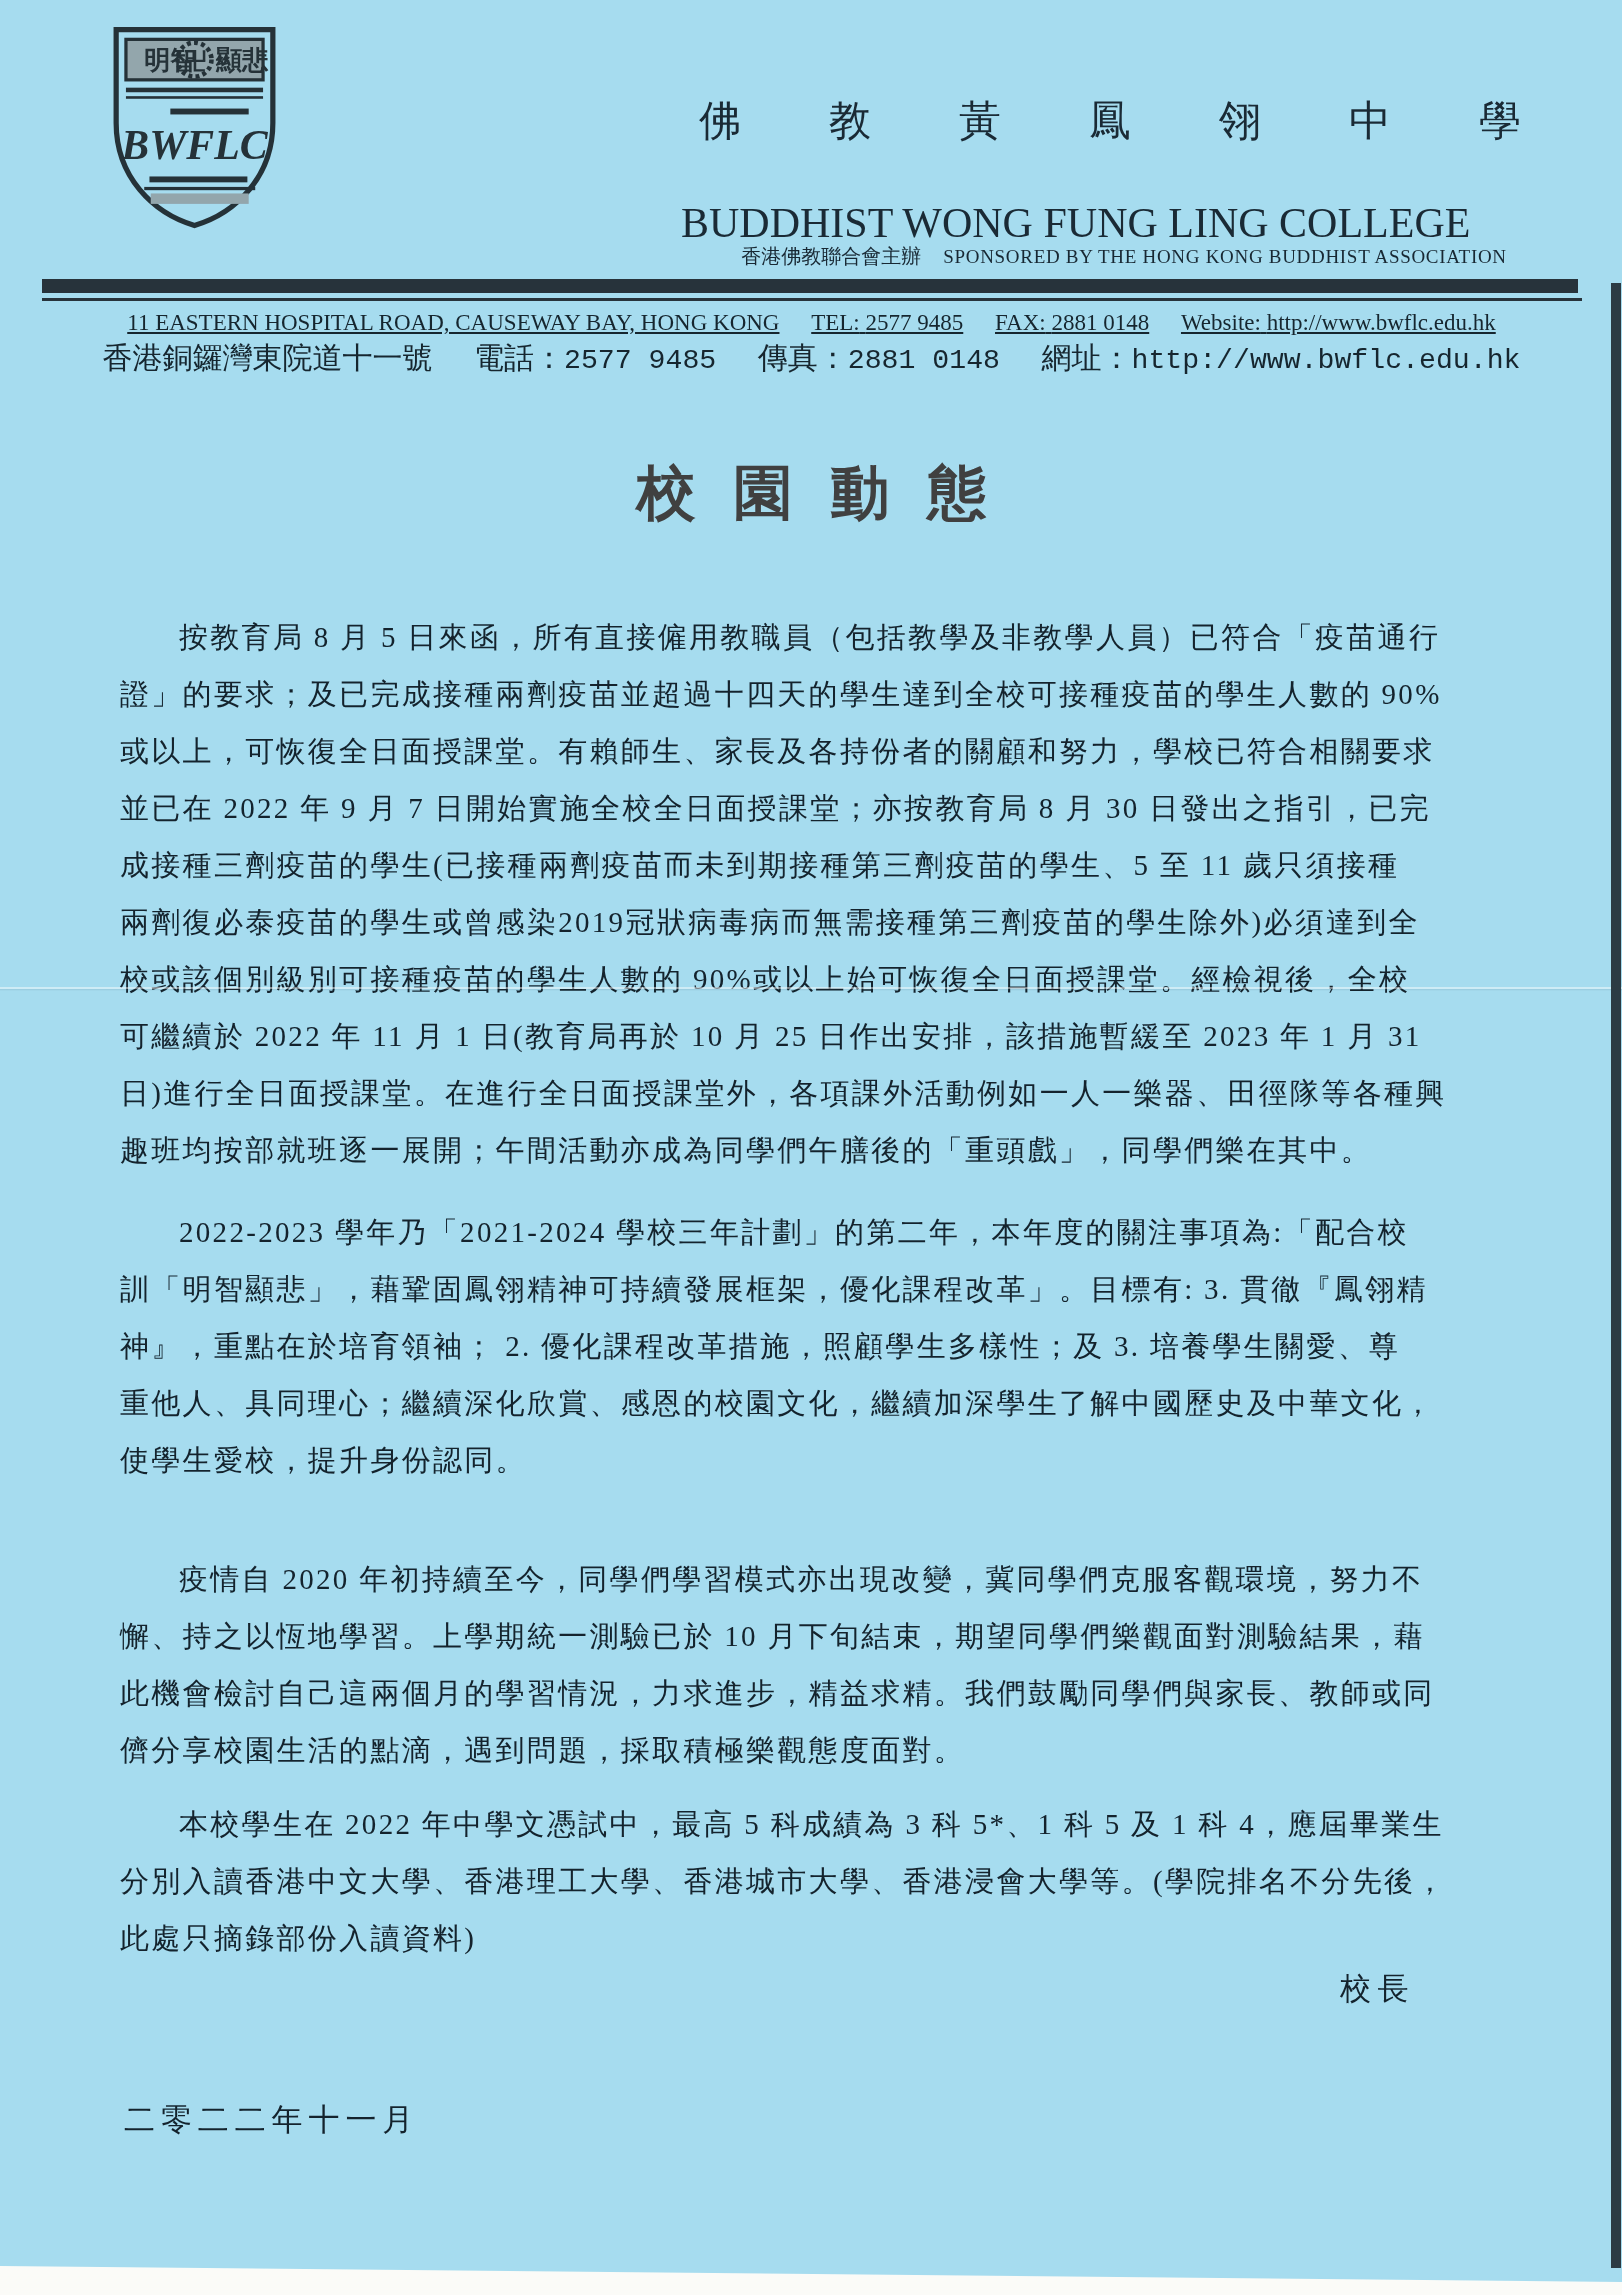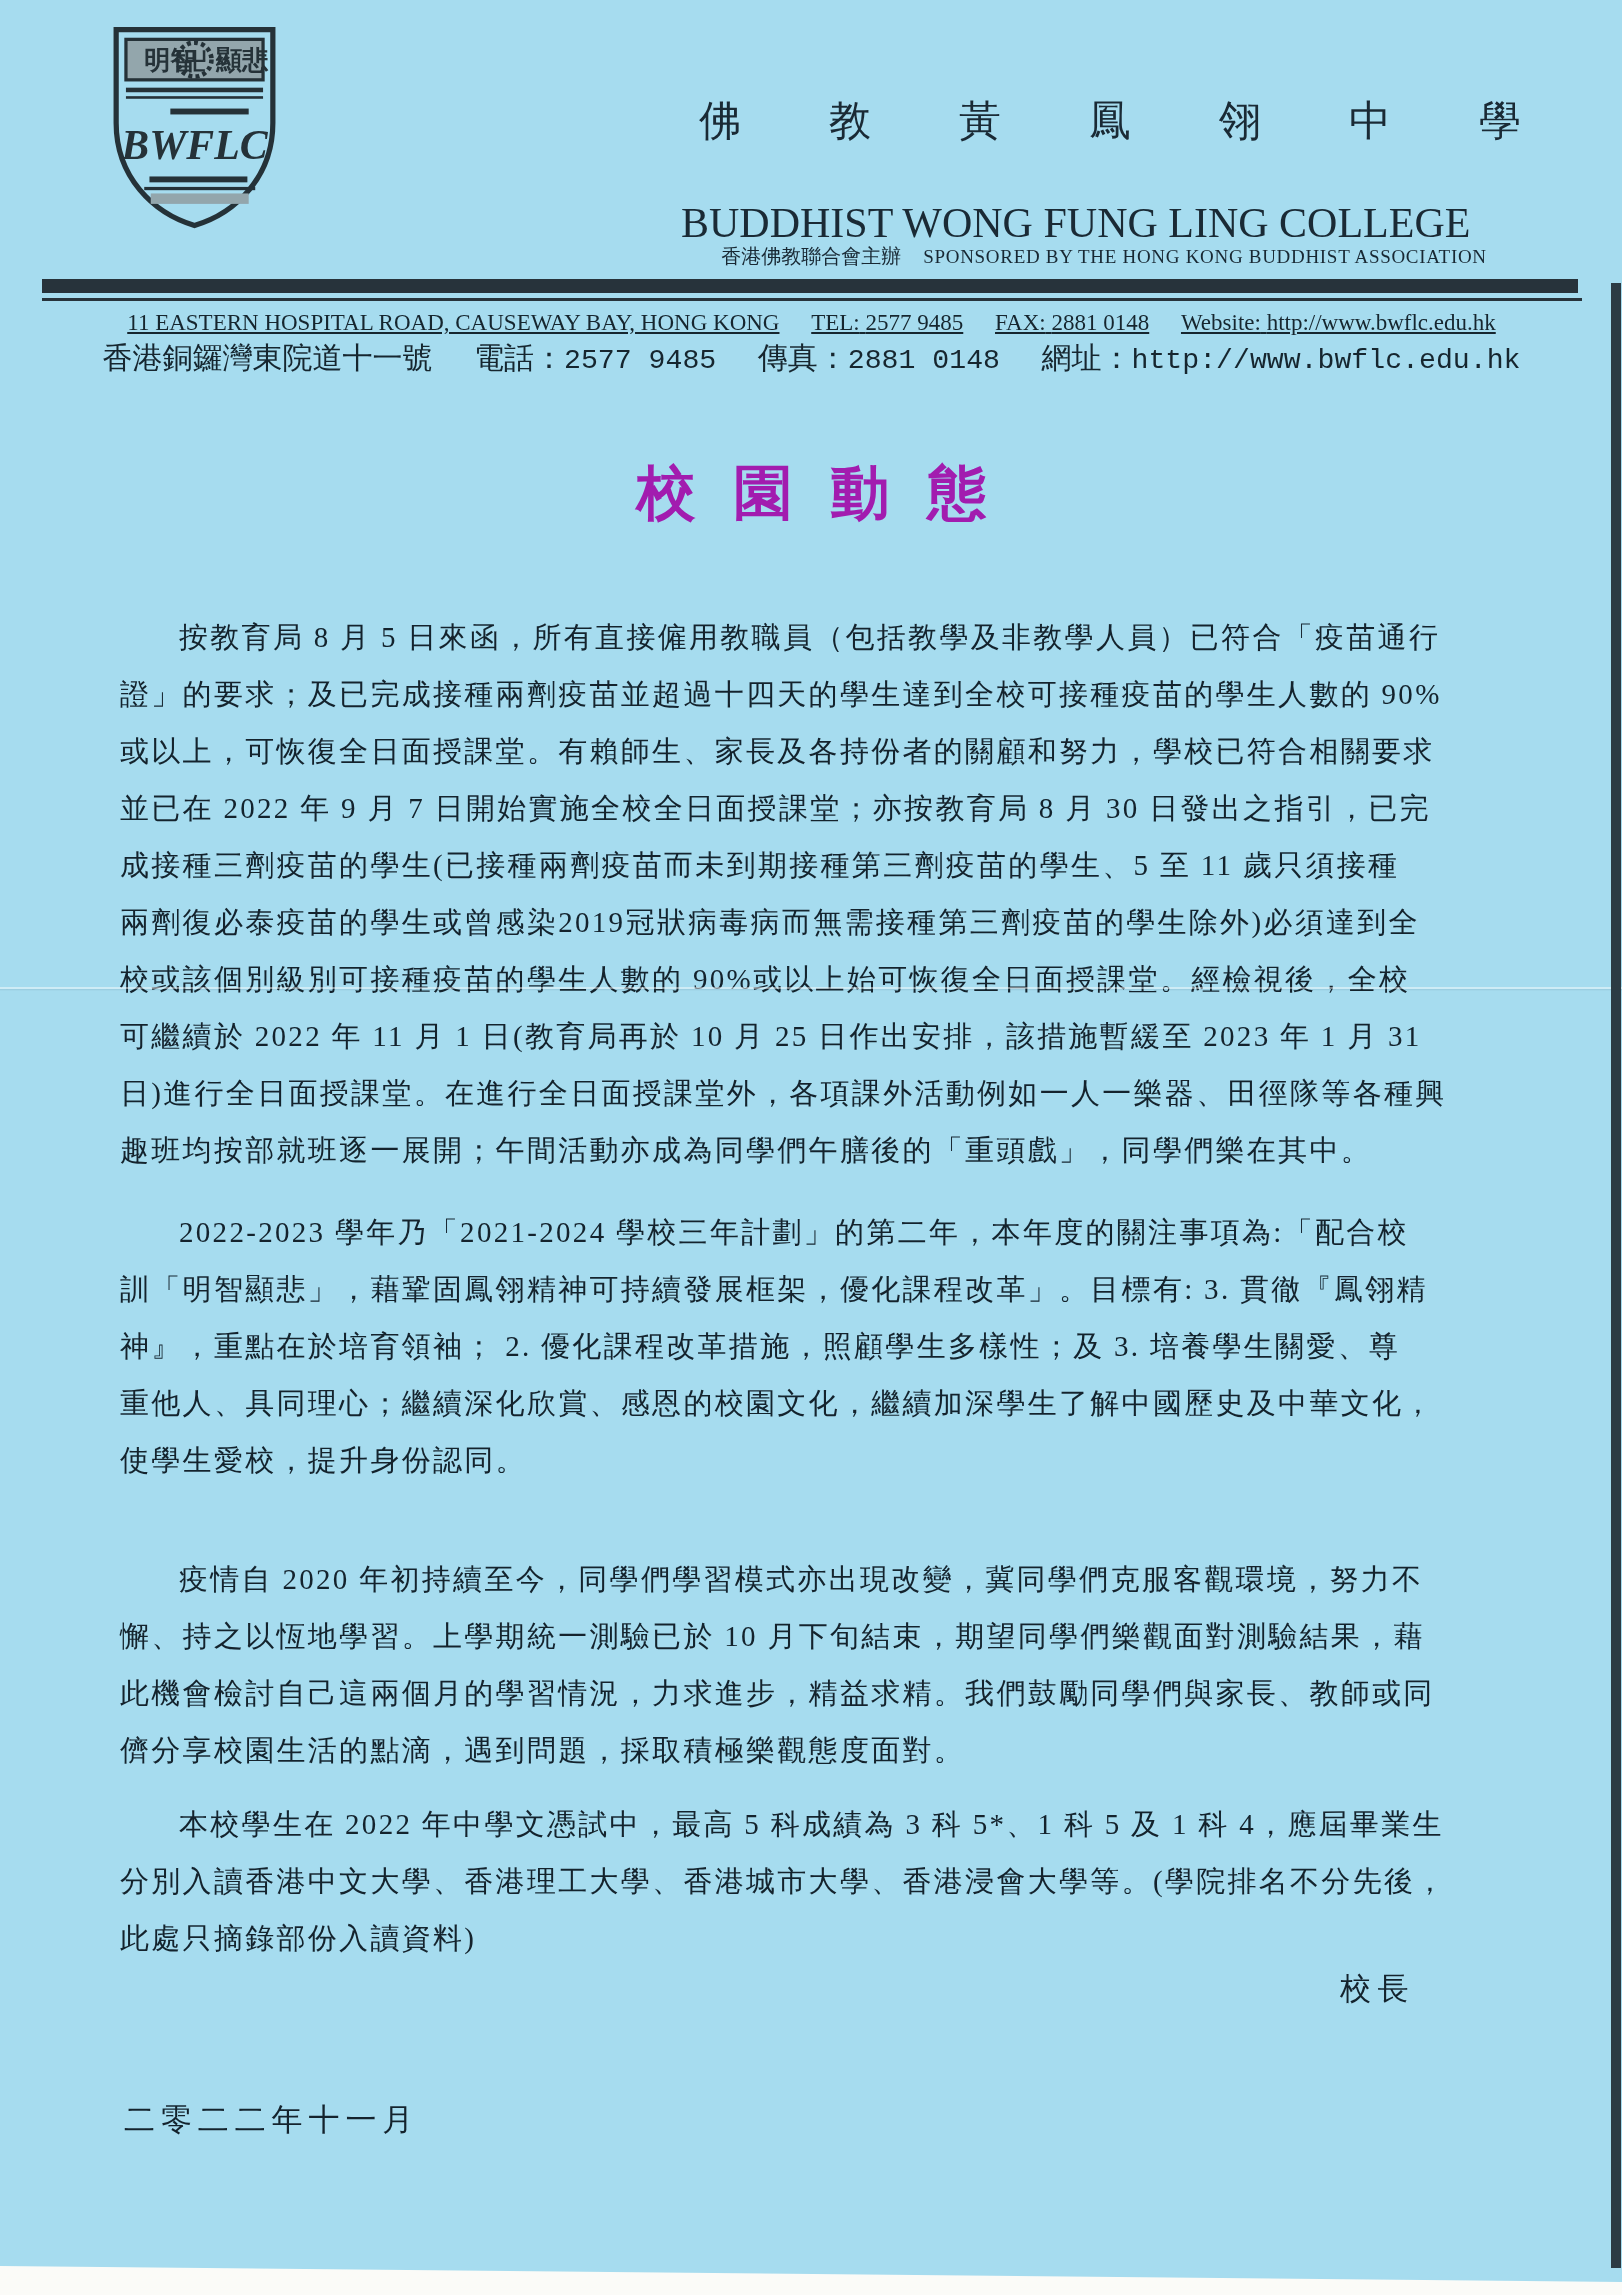--- a/index.html
+++ b/index.html
@@ -7,35 +7,35 @@
     position:relative; width:1623px; height:2295px; overflow:hidden;
     background:#a6dcef;
     font-family:"Liberation Serif","DejaVu Serif",serif;
     color:#182833;
   }
   
   .logo{position:absolute; left:110px; top:25px; width:169px; height:205px;}
   
   .zh-name{position:absolute; left:699px; top:93px; font-size:42px; letter-spacing:88px; white-space:nowrap; color:#1a2a35;}
   .en-name{position:absolute; left:681px; top:171px; width:864px; text-align:left; font-size:42px; white-space:nowrap; color:#1a2a35;margin-top:28px;}
-  .sponsor{position:absolute; left:682px; top:243px; width:844px; display:flex; justify-content:center; align-items:baseline; gap:22px; white-space:nowrap;}
+  .sponsor{position:absolute; left:702px; top:243px; width:844px; display:flex; justify-content:center; align-items:baseline; gap:22px; white-space:nowrap;}
   .sponsor .cn{font-size:20px;}
   .sponsor .en{font-size:19px; letter-spacing:0.7px;}
   
   .bar-thick{position:absolute; left:42px; top:279px; width:1536px; height:14.4px; background:#27333b;}
   .bar-thin{position:absolute; left:42px; top:298px; width:1540px; height:3.3px; background:#27333b;}
   
   .addr-en{position:absolute; left:59px; top:310px; width:1505px; text-align:center; font-size:23px; white-space:nowrap; color:#16262f;}
   .addr-en .seg{margin:0 13px;text-decoration:underline;}
   .addr-cn{position:absolute; left:59px; top:338px; width:1505px; text-align:center; font-size:30px; white-space:nowrap; color:#16262f;}
   .addr-cn .seg{margin:0 17px;}
   .mono{font-family:"Liberation Mono","DejaVu Sans Mono",monospace; font-size:0.94em;}
   
   .doc-title{position:absolute; left:0; top:454px; width:1623px; text-align:center; text-indent:38px;
-    font-size:59px; font-weight:700; letter-spacing:38px; color:#a21caf;
+    font-size:59px; font-weight:700; letter-spacing:38px; color:#404040;
     font-family:"Liberation Sans","DejaVu Sans",sans-serif;}
   
   .para{position:absolute; left:120px; width:1394px;}
   .ln{height:57px; line-height:57px; font-size:29px; letter-spacing:2.3px; white-space:nowrap; color:#14232d;}
   .ln.ind{padding-left:59px;}
   .p1{top:609px;} .p2{top:1204px;} .p3{top:1551px;} .p4{top:1796px;}
   
   .principal{position:absolute; left:1340px; top:1968px; font-size:31px; letter-spacing:6.5px; color:#14232d;}
   .date{position:absolute; left:124px; top:2099px; font-size:31px; letter-spacing:5.9px; color:#14232d;}
   

